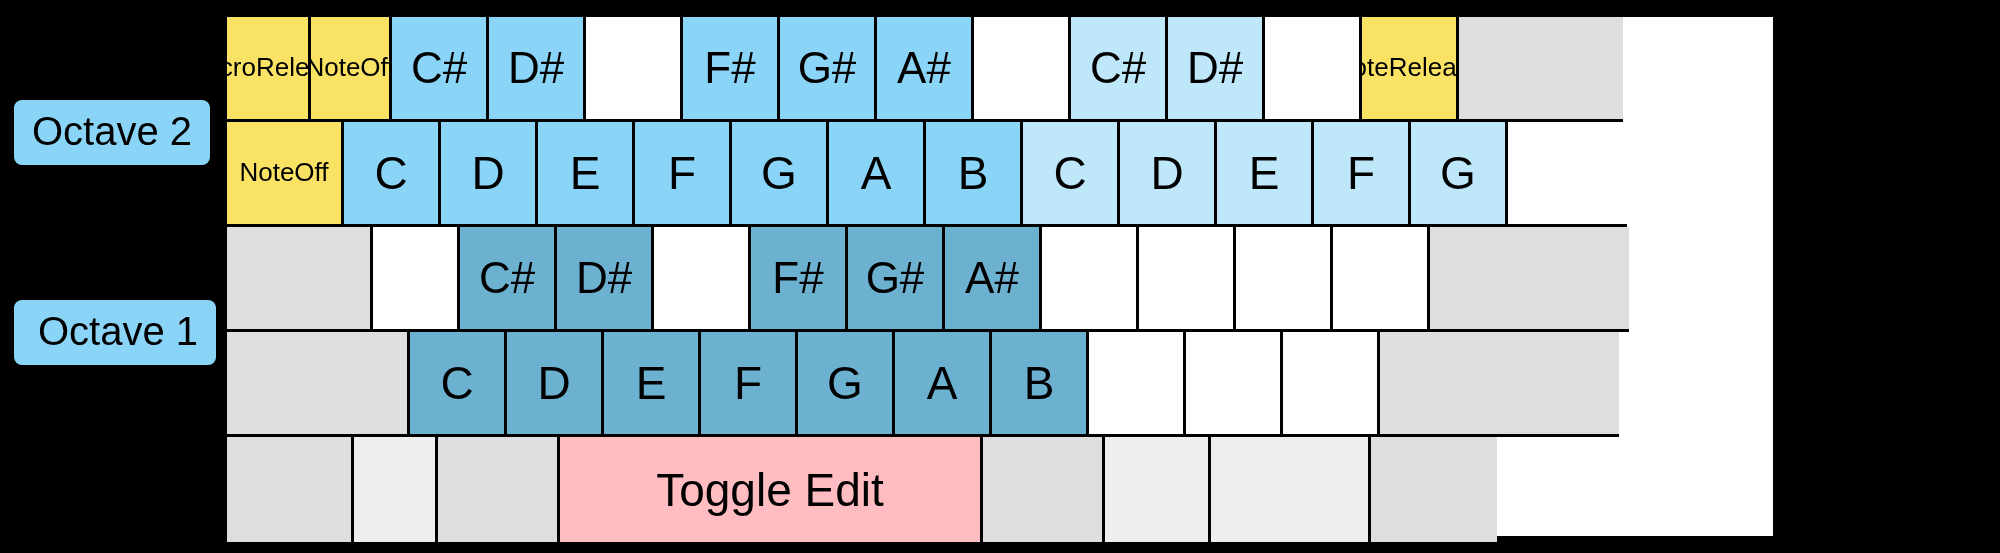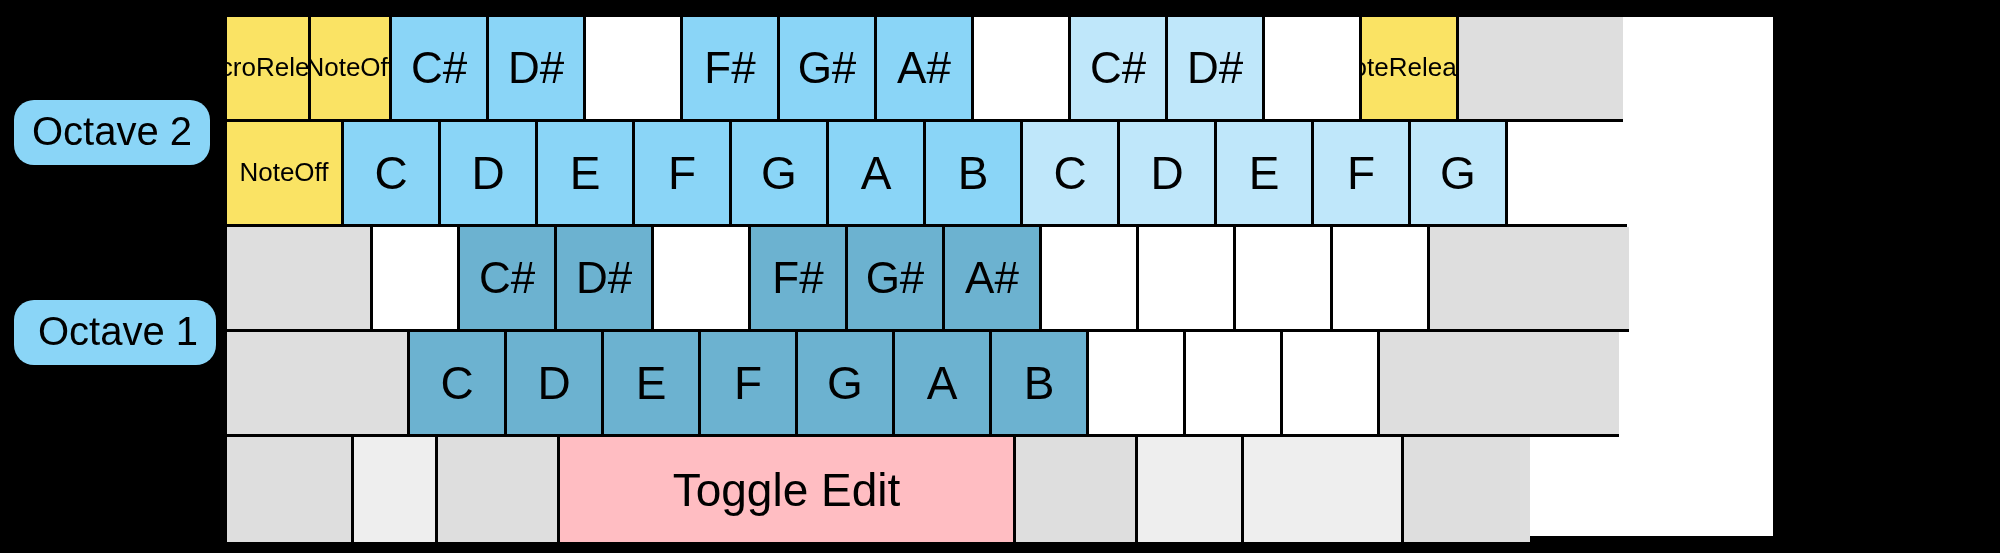--- a/index.html
+++ b/index.html
@@ -73,21 +73,21 @@
   .f-pink   { background: #ffbdc2; }
 
   .kcell.big  { font-size: 44px; }
   .kcell.note { font-size: 46px; }
 
   
   .badge {
     position: absolute;
     background: #8ad5f7;
     color: #000000;
-    border-radius: 20px;
+    border-radius: 8px;
     font-size: 40px;
     line-height: 1;
     padding: 11px 18px 14px 18px;
     white-space: nowrap;
   }
   #badge-oct2 { left: 14px;   top: 100px; }
   #badge-oct1 { left: 14px;   top: 300px; padding-left: 24px; }
   #badge-oct3 { right: 14px;  top: 100px; }
 </style>
 </head>
@@ -233,21 +233,21 @@
         </div>
         <div class="kcell f-white big" style="width: 97px; flex: 0 0 auto;"></div>
         <div class="kcell f-white big" style="width: 97px; flex: 0 0 auto;"></div>
         <div class="kcell f-white big" style="width: 97px; flex: 0 0 auto;"></div>
         <div class="kcell f-gray big" style="width: 239px; flex: 0 0 auto;"></div>
       </div>
       <div class="krow">
         <div class="kcell f-gray big" style="width: 127px; flex: 0 0 auto;"></div>
         <div class="kcell f-gray2 big" style="width: 84px; flex: 0 0 auto;"></div>
         <div class="kcell f-gray big" style="width: 122px; flex: 0 0 auto;"></div>
-        <div class="kcell f-pink note" style="width: 456px; flex: 0 0 auto;">
+        <div class="kcell f-pink note" style="width: 423px; flex: 0 0 auto;">
           <span class="lbl">Toggle Edit</span>
         </div>
         <div class="kcell f-gray big" style="width: 122px; flex: 0 0 auto;"></div>
         <div class="kcell f-gray2 big" style="width: 106px; flex: 0 0 auto;"></div>
         <div class="kcell f-gray2 big" style="width: 160px; flex: 0 0 auto;"></div>
         <div class="kcell f-gray big" style="width: 126px; flex: 0 0 auto;"></div>
       </div>
     </div>
 
 </div>

